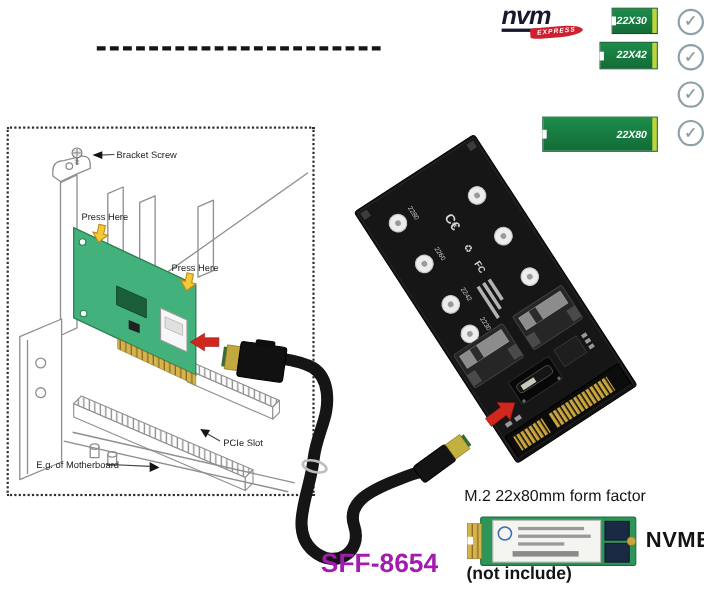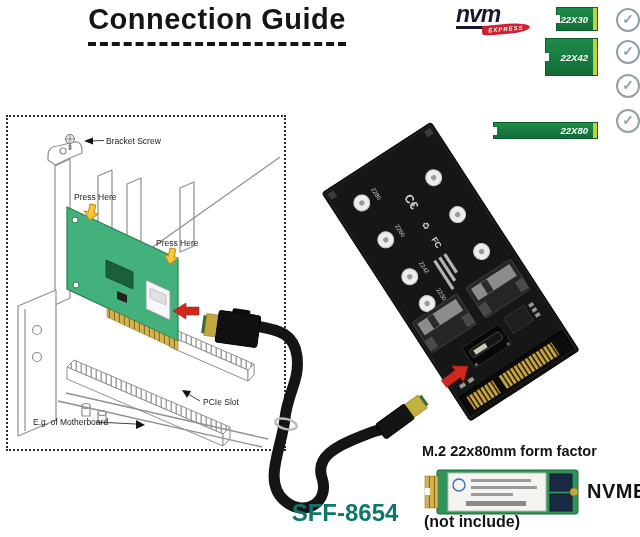--- a/index.html
+++ b/index.html
@@ -18,47 +18,46 @@
          border-radius:10% 90% 90% 50% / 40% 100% 100% 40%;transform:rotate(-5deg);
          color:#fff;font-size:6px;font-style:italic;font-weight:bold;text-align:center;
          line-height:10px;letter-spacing:1px;}
   
   .bar{position:absolute;background:linear-gradient(#1d8c4a,#136c37);border:1px solid #0d5a2c;
        box-sizing:border-box;color:#fff;font-size:9.5px;font-style:italic;font-weight:bold;
        display:flex;align-items:center;justify-content:flex-end;padding-right:9px;}
   .bar .strip{position:absolute;right:0;top:0;bottom:0;width:4px;background:#bcd63a;}
   .bar .notch{position:absolute;left:-1px;top:50%;margin-top:-4px;width:4px;height:8px;background:#fff;}
   .bar.b1{left:556px;top:7px;width:42px;height:24px;}
-  .bar.b2{left:545px;top:38px;width:53px;height:38px;}
+  .bar.b2{left:545px;top:38px;width:53px;height:25px;}
   .bar.b3{left:522px;top:71px;width:76px;height:26px;}
-  .bar.b4{left:493px;top:122px;width:105px;height:17px;}
+  .bar.b4{left:493px;top:106px;width:105px;height:32px;}
   .check{position:absolute;left:616px;width:20px;height:20px;border:2.5px solid #8fa0a6;
          border-radius:50%;color:#8fa0a6;font-size:14px;font-weight:bold;text-align:center;
          line-height:19px;box-sizing:content-box;}
   .check.c1{top:8px}.check.c2{top:40px}.check.c3{top:74px}.check.c4{top:109px}
   
   .dashed-box{position:absolute;left:6px;top:115px;width:276px;height:332px;
               border:2px dotted #2e2e2e;}
   .overlay{position:absolute;left:0;top:0;width:640px;height:537px;}
   
   .sff-label{position:absolute;left:270px;top:499px;width:150px;text-align:center;
-             font-size:24px;font-weight:bold;color:#0f766e;}
-  .m2-caption{position:absolute;left:422px;top:443px;font-size:14.5px;font-weight:bold;color:#141414;}
+             font-size:24px;font-weight:bold;color:#a21caf;}
+  .m2-caption{position:absolute;left:422px;top:443px;font-size:14.5px;font-weight:normal;color:#141414;}
   .nvme-label{position:absolute;left:587px;top:480px;font-size:20px;font-weight:bold;
               letter-spacing:0.5px;color:#141414;}
   .note-label{position:absolute;left:424px;top:513px;width:160px;
               font-size:16px;font-weight:bold;color:#141414;}
   svg text{font-family:"Liberation Sans",sans-serif;}
 </style>
 </head>
 <body>
 
 <div class="stage">
 
-  <div class="title">Connection Guide</div>
   <div class="title-underline"></div>
 
   <div class="nvm">
     <span class="nvm-text">nvm</span>
     <span class="nvm-swoosh">EXPRESS</span>
   </div>
 
   <div class="bar b1">
     <span class="notch"></span>
     <span>22X30</span>

